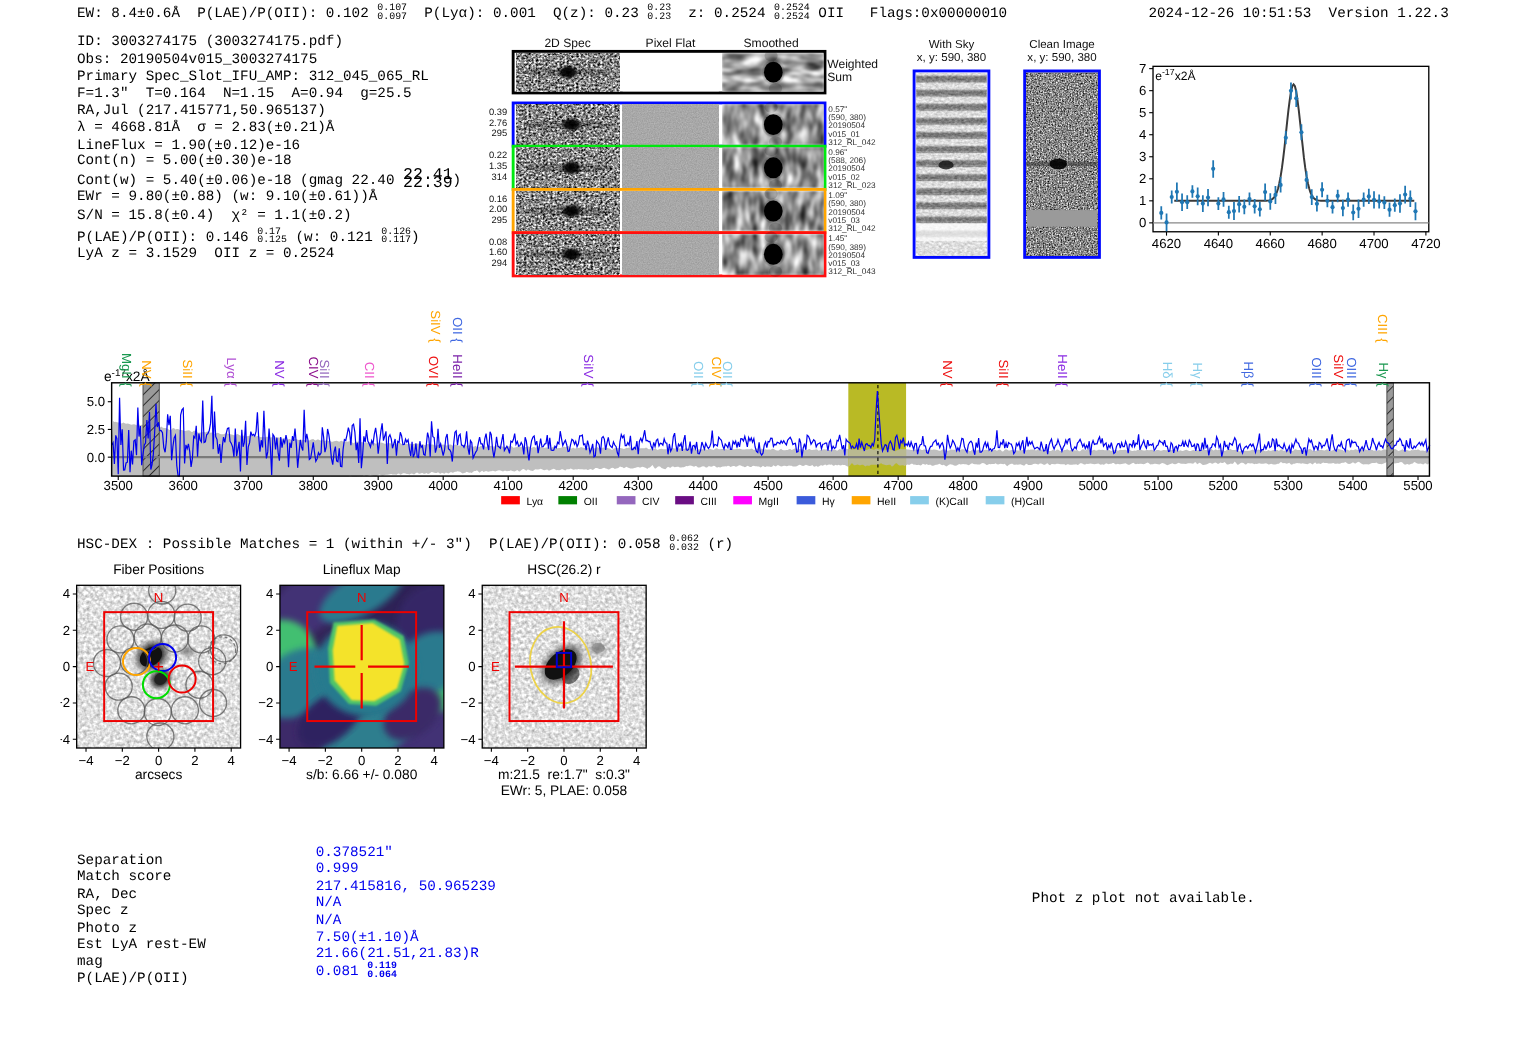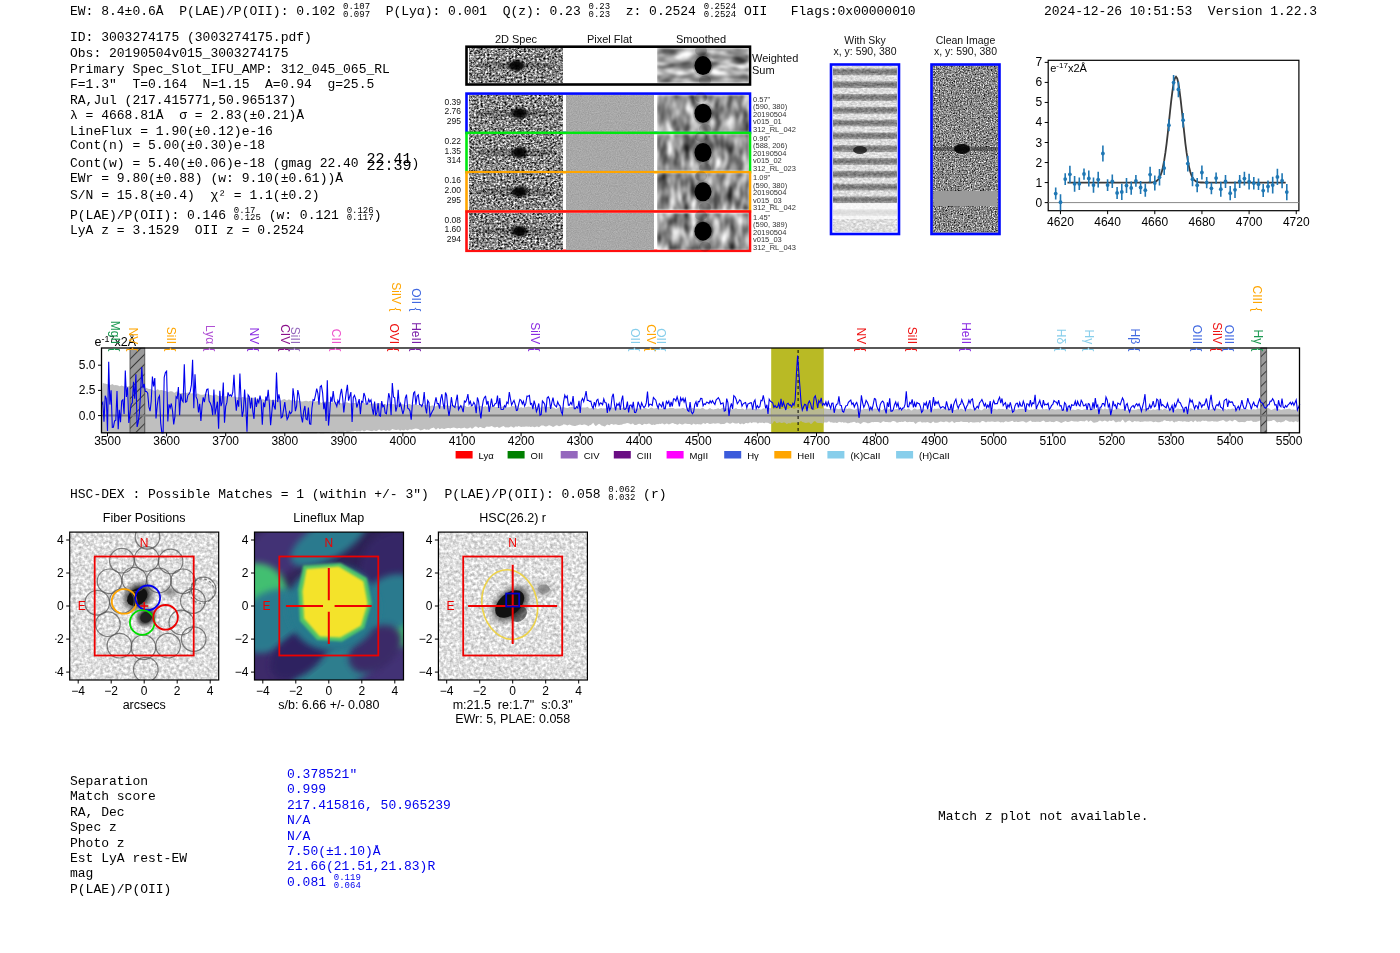--- a/index.html
+++ b/index.html
@@ -593,13 +593,13 @@
 Est LyA rest-EW
 mag
 P(LAE)/P(OII)</div>
 <div class="abs m13" style="left:287px;top:767px;line-height:15.4px;color:#0000ee">0.378521"
 0.999
 217.415816, 50.965239
 N/A
 N/A
 7.50(±1.10)Å
 21.66(21.51,21.83)R
-0.081 <span style="display:inline-block;vertical-align:middle;font-size:9px;line-height:7.8px;"><span style="display:block">0.119</span><span style="display:block">0.064</span></span></div>
-<div class="abs m13" style="left:938px;top:810px;line-height:13px">Match z plot not available.</div>
+0.081 <span style="display:inline-block;vertical-align:middle;font-size:9px;line-height:7.8px;font-weight:bold;"><span style="display:block">0.119</span><span style="display:block">0.064</span></span></div>
+<div class="abs m13" style="left:938px;top:810px;line-height:13px">Phot z plot not available.</div>
 </body></html>

